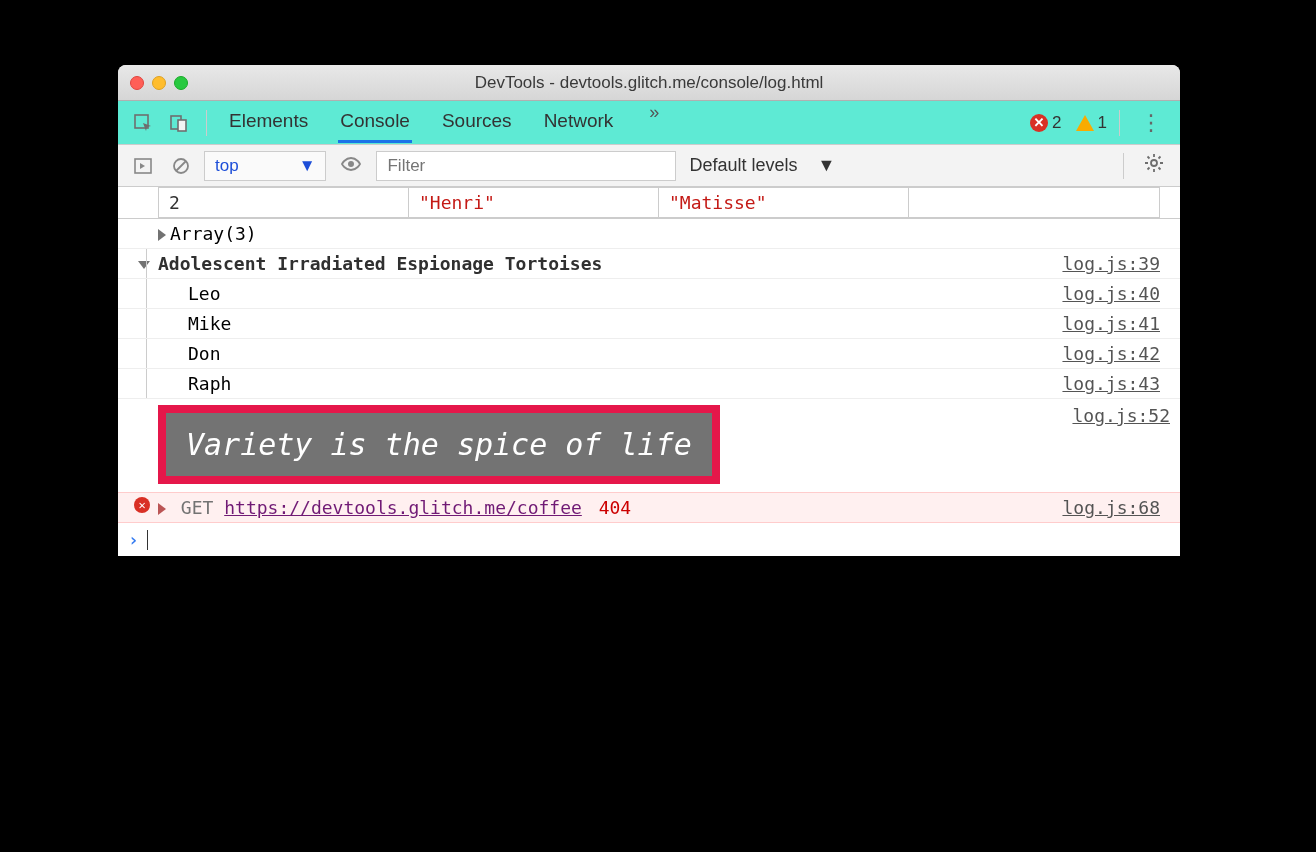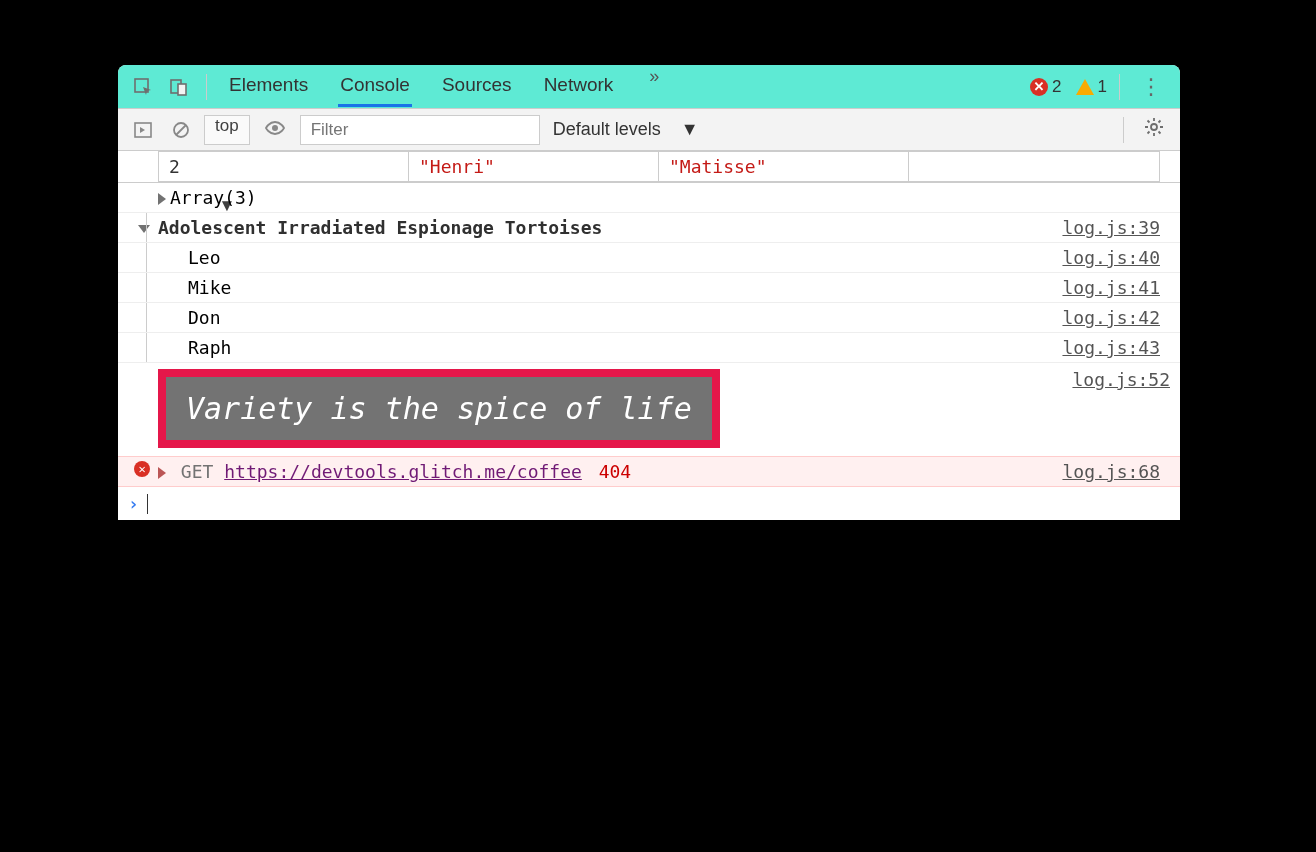--- a/index.html
+++ b/index.html
@@ -102,31 +102,30 @@
     padding: 0 10px;
     gap: 8px;
   }
   .exec-select {
     display: flex; align-items: center;
     border: 1px solid #ccc;
     background: #fafafa;
     height: 30px;
     padding: 0 10px;
     font-size: 17px;
-    color: #404040;
+    color: #1d4ed8;
     gap: 60px;
     cursor: pointer;
-    flex-direction: column;
   }
   .eye { color: #888; font-size: 20px; padding: 0 6px; }
   .filter-input {
     border: 1px solid #ccc;
     background: #fff;
     height: 30px;
-    width: 240px;
+    width: 300px;
     padding: 0 10px;
     font-size: 17px;
     color: #888;
   }
   .levels {
     font-size: 18px; color: #333;
     display: flex; align-items: flex-start; gap: 20px;
     cursor: pointer;
     margin-left: 5px;
   }
@@ -239,20 +238,28 @@
   .chev-blue { color: #367cf1; font-weight: bold; font-size: 18px; margin-right: 8px; }
   .cursor-line {
     width: 1px; height: 20px; background: #333;
   }
 </style>
 </head>
 <body>
 
 <div class="window">
 
+  <div class="titlebar">
+    <div class="traffic-lights">
+      <div class="tl red"></div>
+      <div class="tl yellow"></div>
+      <div class="tl green"></div>
+    </div>
+    <div class="title">DevTools - devtools.glitch.me/console/log.html</div>
+  </div>
 
   <div class="tabbar">
     <div class="icon-btn">
       <svg width="20" height="20" viewBox="0 0 20 20">
           <rect x="2" y="2" width="13" height="13" fill="none" stroke="#6e6e6e" stroke-width="1.6"></rect>
           <path d="M10 10 L18 13 L14 14 L13 18 Z" fill="#6e6e6e"></path>
         </svg>
     </div>
     <div class="icon-btn">
       <svg width="20" height="20" viewBox="0 0 20 20">

